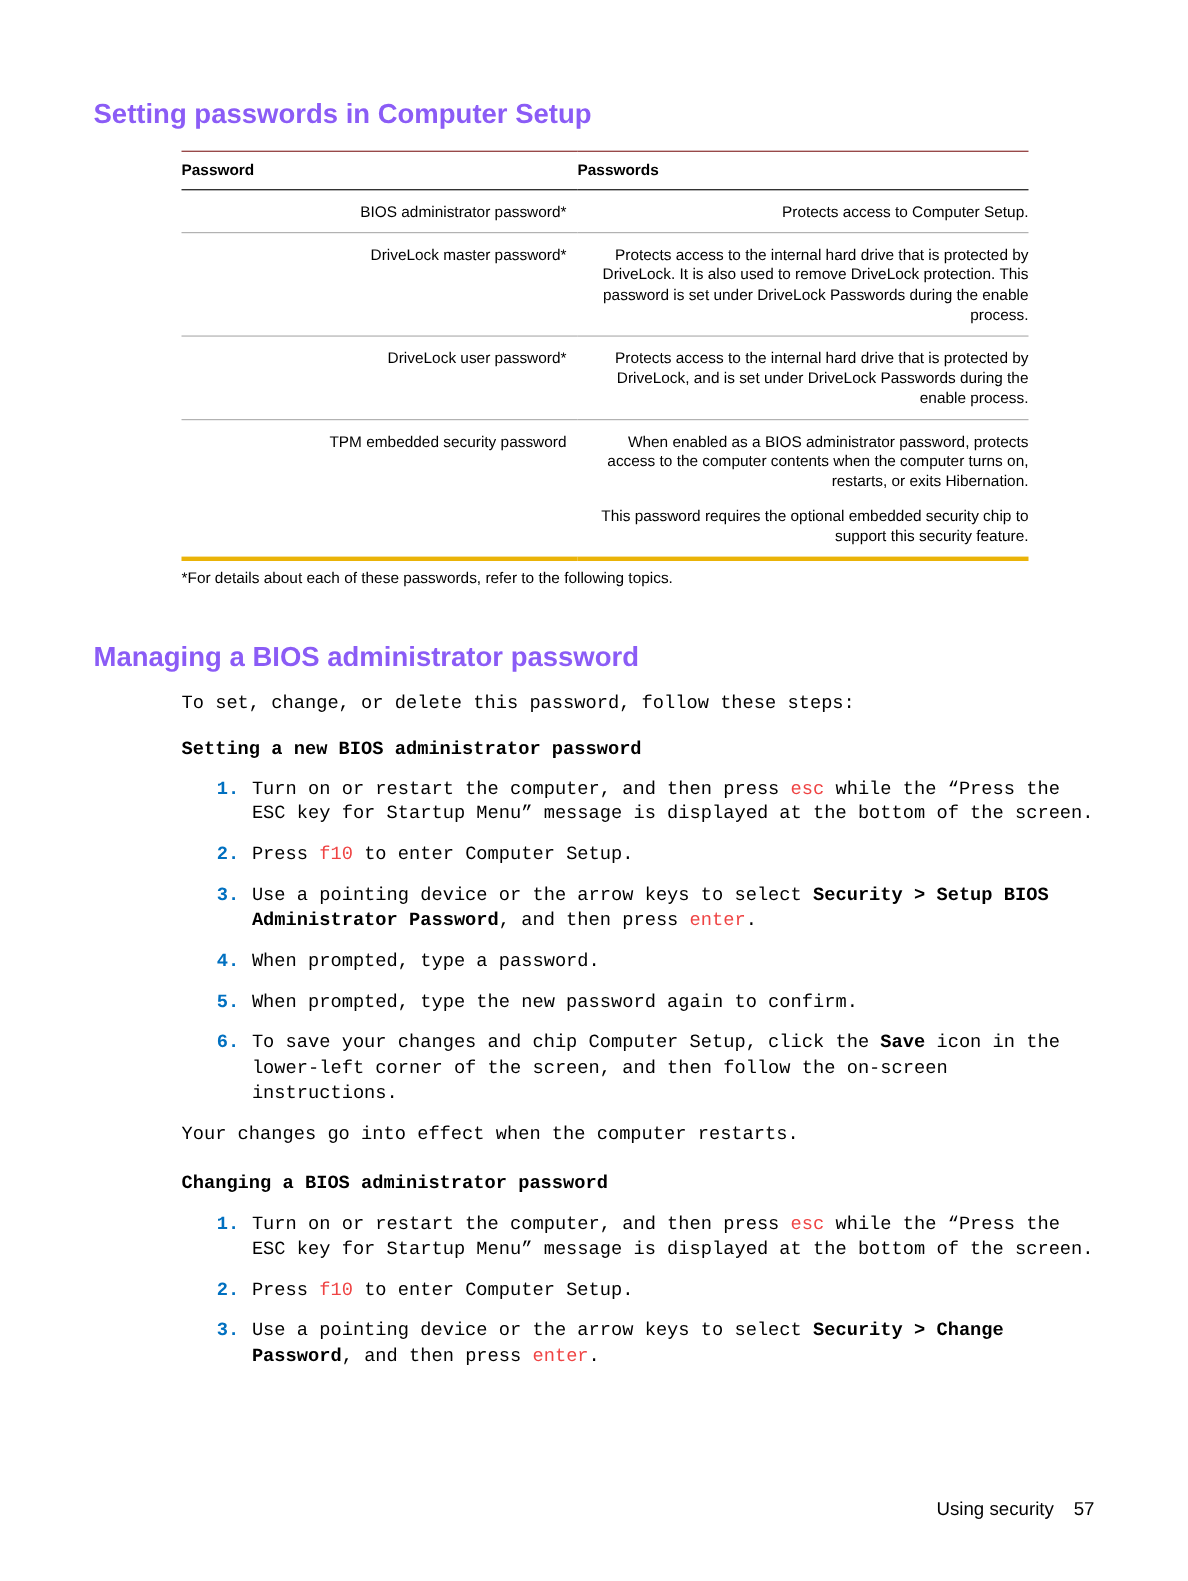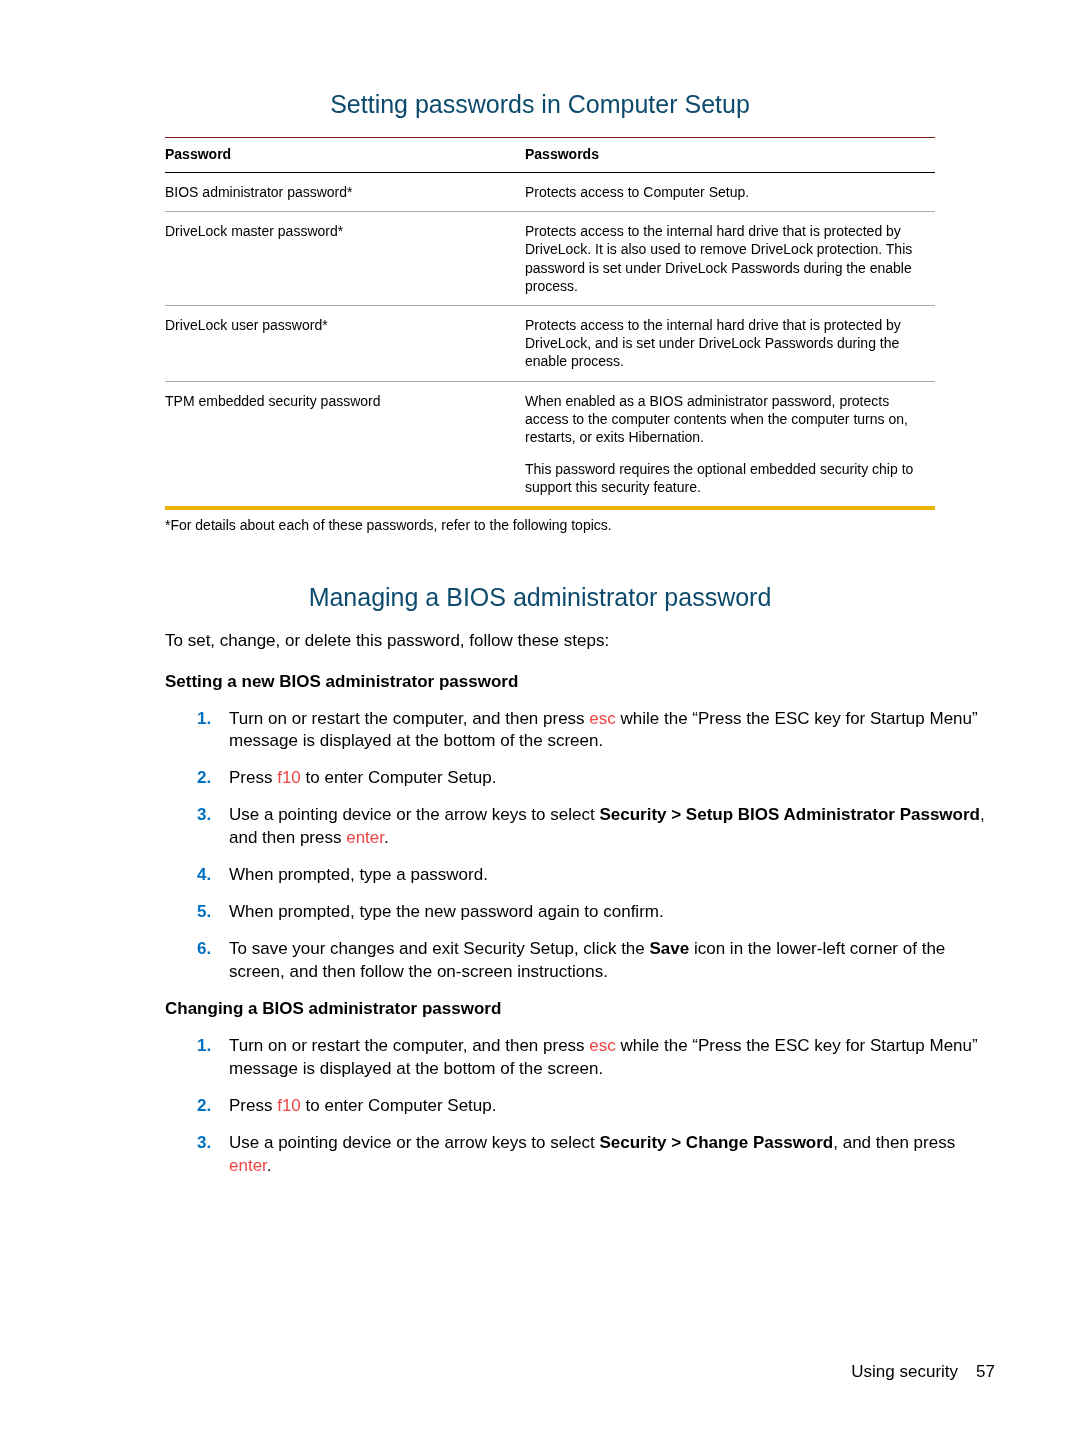--- a/index.html
+++ b/index.html
@@ -6,25 +6,24 @@
     body {
       font-family: Arial, Helvetica, sans-serif;
       background: #fff;
       color: #000;
       width: 1080px;
       height: 1437px;
       padding: 90px 85px 50px 85px;
       position: relative;
     }
     h2.section-heading {
-      color: #0c4a6e;
+      color: #8b5cf6;
       font-size: 25px;
-      font-weight: normal;
+      font-weight: bold;
       margin-bottom: 18px;
-      text-align: center;
     }
     .table-wrap {
       margin-left: 80px;
       margin-bottom: 2px;
     }
     table.pw-table {
       border-collapse: collapse;
       width: 770px;
       font-size: 14px;
     }
@@ -33,36 +32,38 @@
       font-weight: bold;
       padding: 8px 0 10px 0;
       border-top: 1px solid #7f1d1d;
       border-bottom: 1px solid #000;
     }
     table.pw-table td {
       vertical-align: top;
       padding: 10px 0 10px 0;
       border-bottom: 1px solid #aaa;
       line-height: 1.3;
+      text-align: right;
     }
     table.pw-table td.col-p { width: 360px; padding-right: 10px;}
     table.pw-table td.col-f { width: 410px; }
     table.pw-table tr.tpm td { border-bottom: 4px solid #eab308; }
     .tpm-para2 { margin-top: 14px; }
     .footnote {
       font-size: 14px;
       margin-left: 80px;
       margin-top: 6px;
       margin-bottom: 48px;
       line-height: 1.3;
     }
     .body-text {
       margin-left: 80px;
       font-size: 17px;
       line-height: 1.35;
+      font-family: Liberation Mono, monospace;
     }
     .intro {
       margin-bottom: 18px;
     }
     .sub-heading {
       font-weight: bold;
       margin-bottom: 14px;
     }
     ol.steps {
       list-style: none;
@@ -153,24 +154,25 @@
     <li><span class="num">3.</span>
       <span>Use a pointing device or the arrow keys to select </span><b>Security &gt; Setup BIOS Administrator Password</b><span>, and then press </span><span class="key">enter</span><span>.</span>
     </li>
     <li><span class="num">4.</span>
       <span>When prompted, type a password.</span>
     </li>
     <li><span class="num">5.</span>
       <span>When prompted, type the new password again to confirm.</span>
     </li>
     <li><span class="num">6.</span>
-      <span>To save your changes and exit Security Setup, click the </span><b>Save</b><span> icon in the lower-left corner of the screen, and then follow the on-screen instructions.</span>
+      <span>To save your changes and chip Computer Setup, click the </span><b>Save</b><span> icon in the lower-left corner of the screen, and then follow the on-screen instructions.</span>
     </li>
   </ol>
 
+  <p class="result">Your changes go into effect when the computer restarts.</p>
 
   <p class="sub-heading">Changing a BIOS administrator password</p>
 
   <ol class="steps">
     <li><span class="num">1.</span>
       <span>Turn on or restart the computer, and then press </span><span class="key">esc</span><span> while the “Press the ESC key for Startup Menu” message is displayed at the bottom of the screen.</span>
     </li>
     <li><span class="num">2.</span>
       <span>Press </span><span class="key">f10</span><span> to enter Computer Setup.</span>
     </li>

